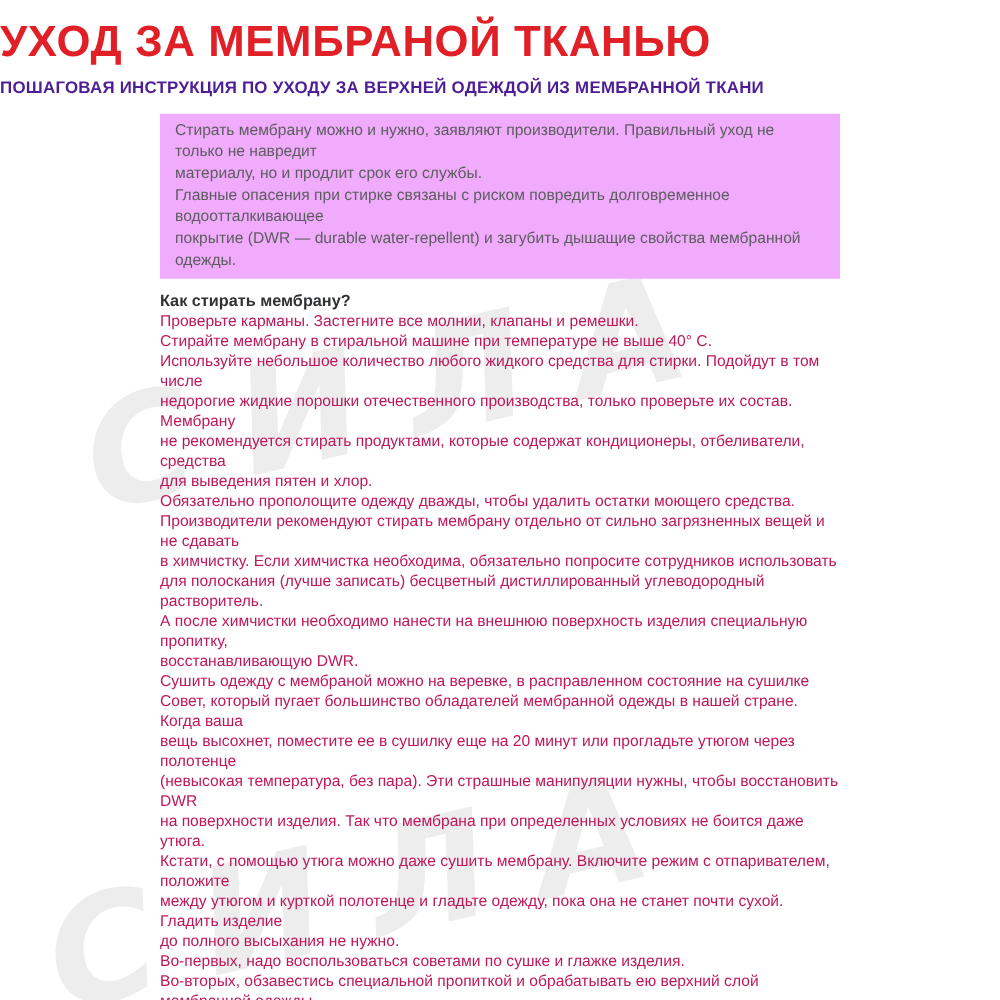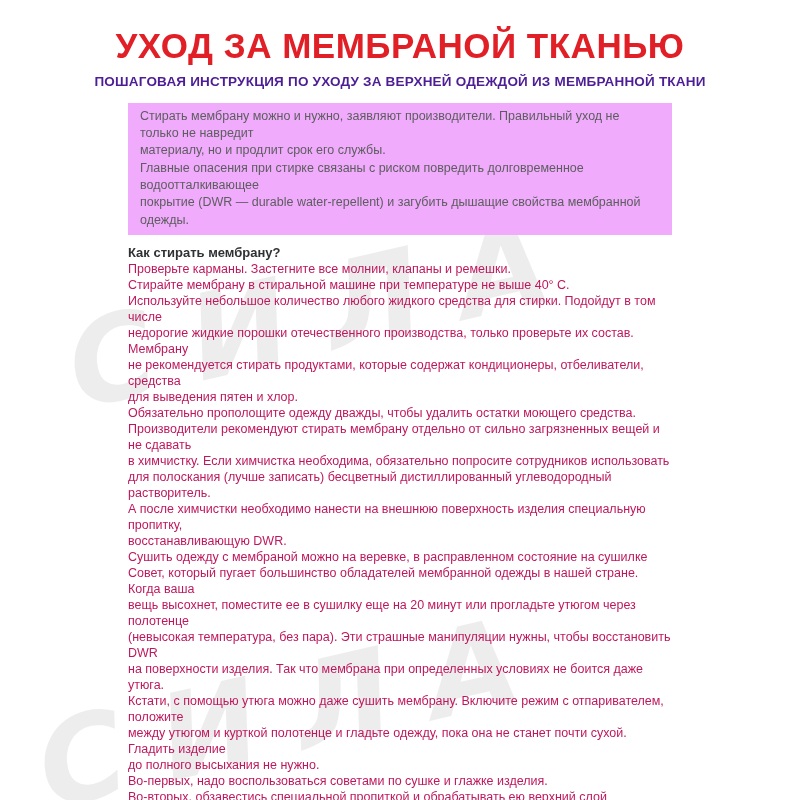--- a/index.html
+++ b/index.html
@@ -12,21 +12,21 @@
     font-family:"DejaVu Sans",sans-serif;
     font-weight:bold;font-style:italic;
     font-size:118px;letter-spacing:38px;
     color:rgba(0,0,0,0.07);
     white-space:nowrap;pointer-events:none;
     transform-origin:left center;
   }
   .wm-1{left:70px;top:300px;transform:rotate(-13deg);}
   .wm-2{left:40px;top:700px;transform:rotate(-13deg);}
   .page{position:relative;z-index:1;width:800px;height:800px;}
-  .header{padding-top:28px;text-align:center;}
+  .header{padding-top:16px;}
   .main-title{
     font-size:35px;font-weight:800;letter-spacing:0.5px;
     color:#e01f26;line-height:1.05;margin:0;
   }
   .subtitle{
     margin-top:9px;font-size:13.5px;font-weight:bold;
     letter-spacing:0.2px;color:#4c1d95;
   }
   .content{width:544px;margin:14px auto 0 auto;}
   .intro-box{

